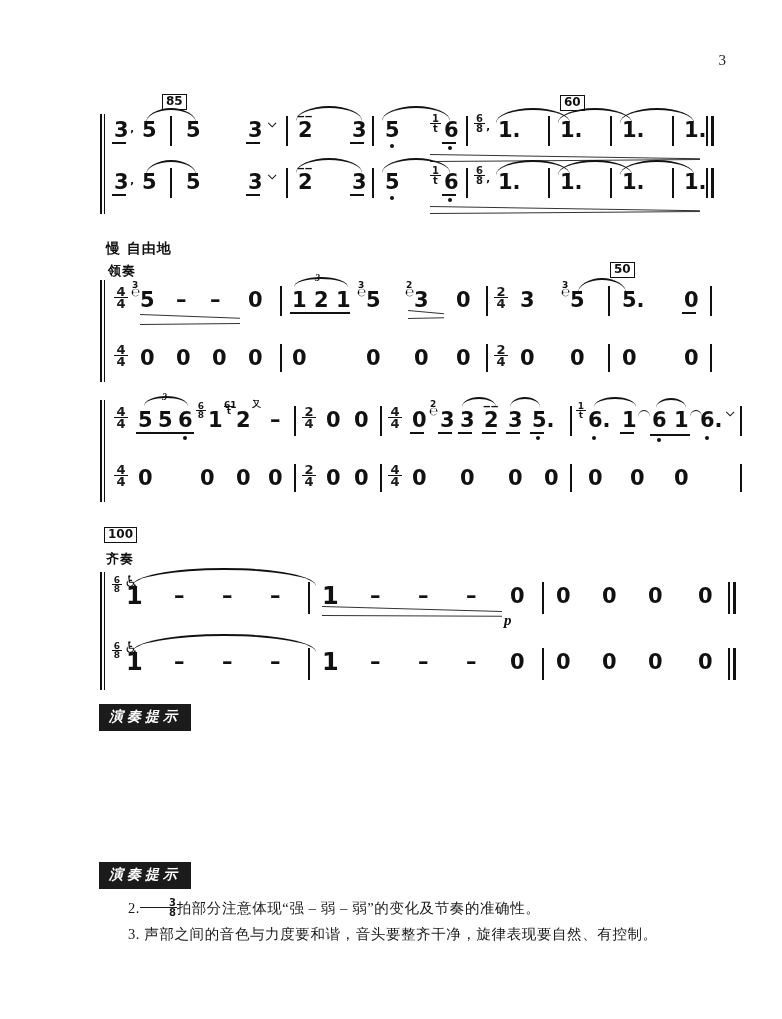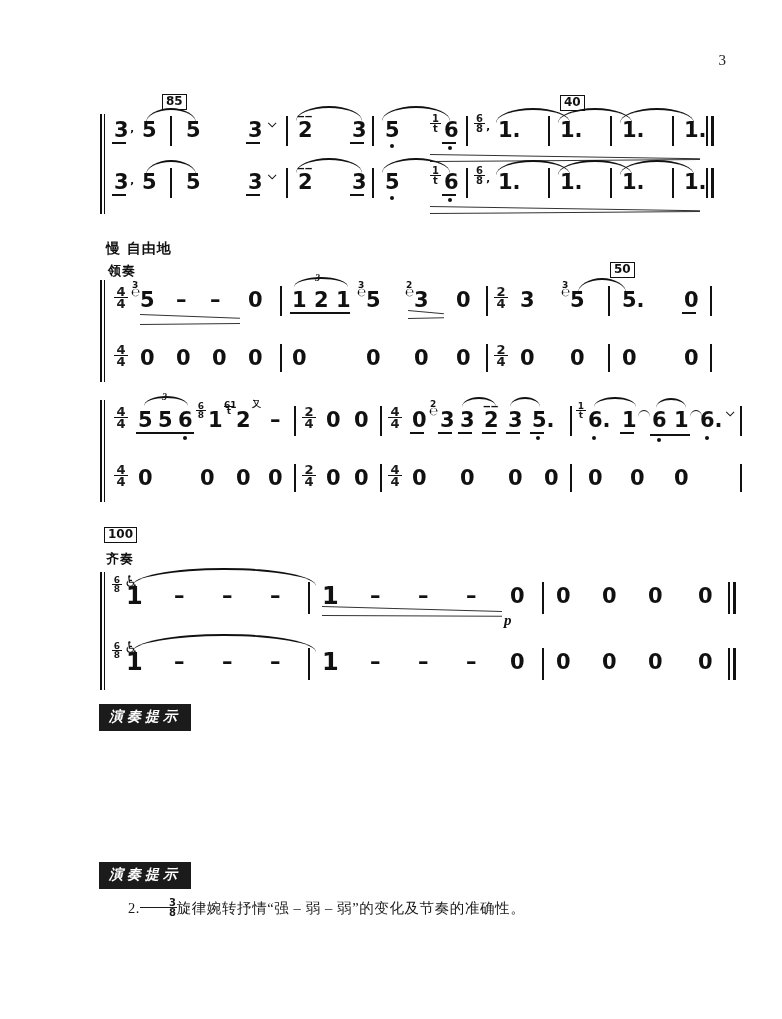--- a/index.html
+++ b/index.html
@@ -237,21 +237,21 @@
 
   <div class="system" style="top:108px;">
 
     <div class="sysbracket" style="top:6px; height:100px;">
         <i class="a"></i>
         <i class="b"></i>
       </div>
 
     <div class="rehearsal" style="left:62px; top:-14px;">85</div>
 
-    <div class="rehearsal" style="left:460px; top:-13px;">40</div>
+    <div class="rehearsal" style="left:460px; top:-13px;">60</div>
 
     <div class="staffline" style="height:52px;">
 
       <div class="nt" style="left:14px; top:12px;">3</div>
       <div class="beam" style="left:12px; top:34px; width:14px;"></div>
       <div class="orn" style="left:30px; top:20px;">’</div>
       <div class="nt" style="left:42px; top:12px;">5</div>
 
       <div class="slur" style="left:46px; top:0px; width:50px;"></div>
       <div class="bar" style="left:70px; top:8px; height:30px;"></div>
@@ -685,16 +685,17 @@
           <i class="k"></i>
         </div>
     </div>
   </div>
 
   <div class="sectionhead" style="left:99px; top:704px;">演奏提示</div>
 
   <div class="sectionhead" style="left:99px; top:862px;">演奏提示</div>
 
   <div class="prose" style="left:99px; top:895px; width:596px;">
-    <p class="indent"><span>2.</span><span class="frac88"><b>3</b><s>8</s></span><span>旋律婉转抒情“强 – 弱 – 弱”的变化及节奏的准确性。</span></p>
+    <p class="indent"><span>2.</span><span class="frac88"><b>3</b><s>8</s></span><span>拍部分注意体现“强 – 弱 – 弱”的变化及节奏的准确性。</span></p>
+    <p class="indent">3. 声部之间的音色与力度要和谐，音头要整齐干净，旋律表现要自然、有控制。</p>
   </div>
 
 </div>
 
 </body></html>

